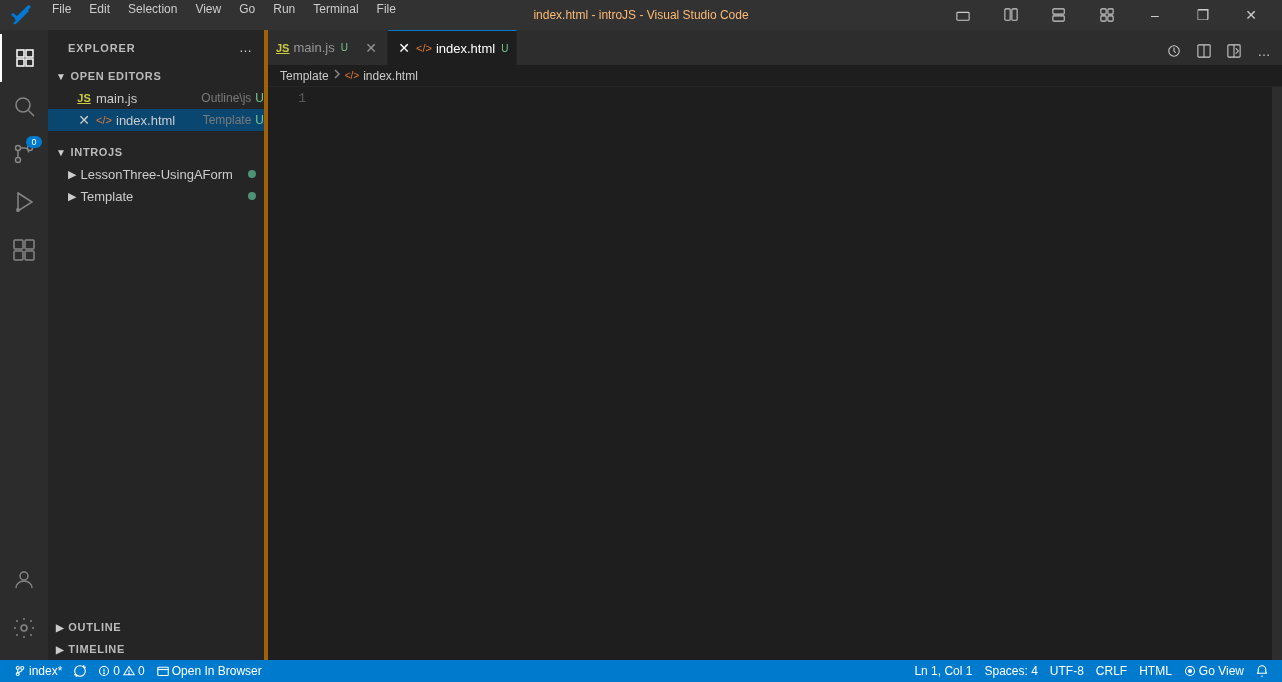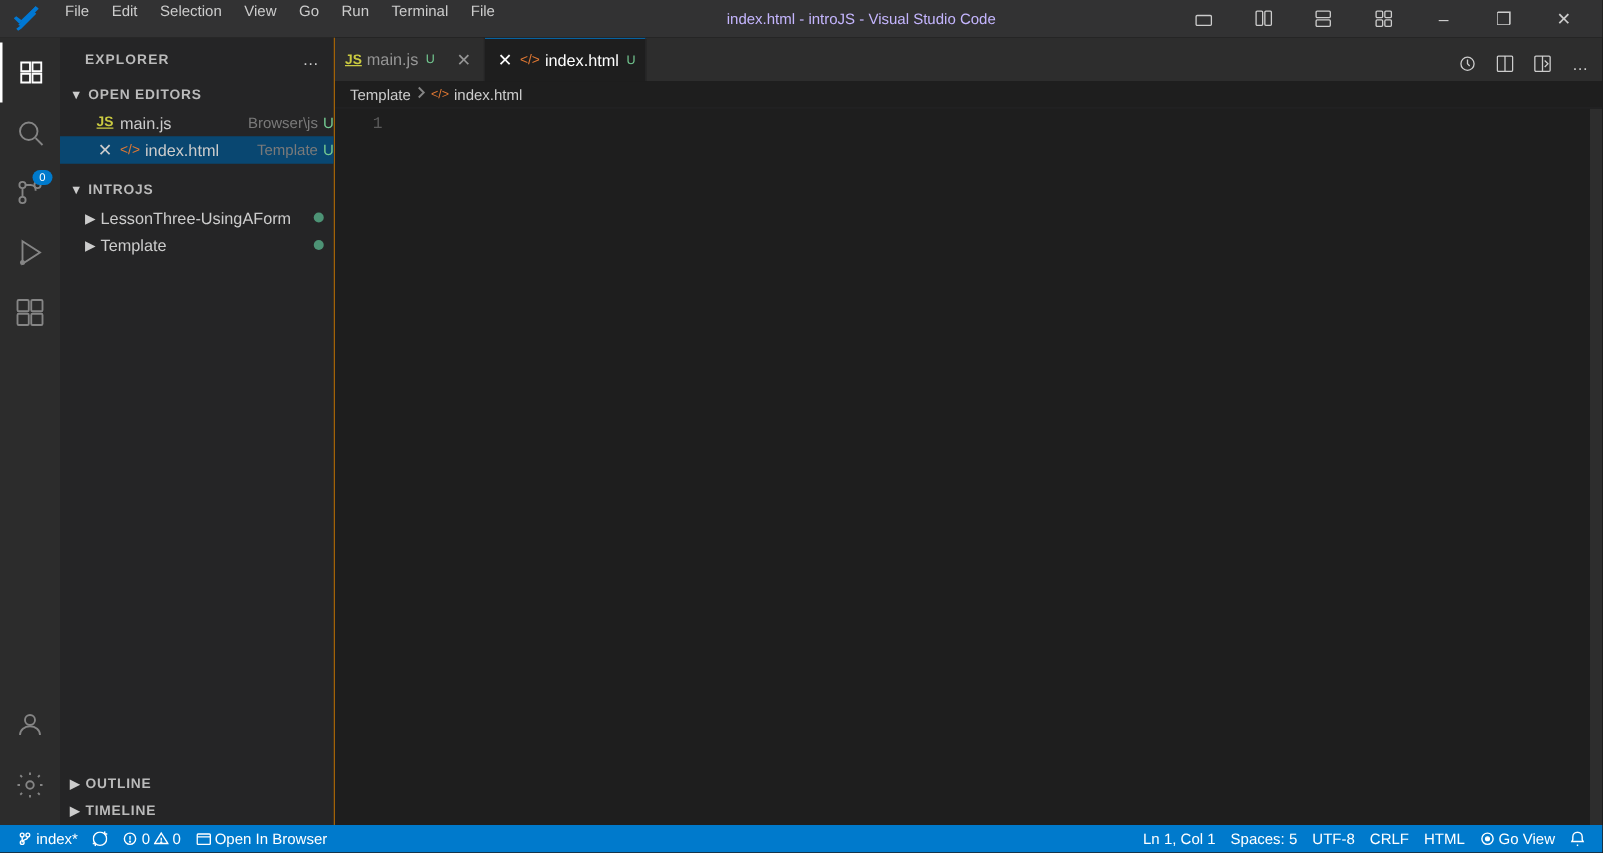--- a/index.html
+++ b/index.html
@@ -39,22 +39,21 @@
       cursor: pointer;
       border-radius: 3px;
       color: #cccccc;
       font-size: 12px;
     }
     .title-center {
       position: absolute;
       left: 50%;
       transform: translateX(-50%);
       font-size: 12px;
-      color: #c4b5fd;
-      margin-left: 48px;
+      color: #fdba74;
     }
     .title-bar-right {
       display: flex;
       gap: 2px;
       align-items: center;
     }
     .title-btn {
       width: 46px;
       height: 30px;
       display: flex;
@@ -115,21 +114,21 @@
       text-align: center;
     }
 
     
     .sidebar {
       width: 220px;
       background: #252526;
       display: flex;
       flex-direction: column;
       flex-shrink: 0;
-      border-right: 1px solid #a16207;
+      border-right: 4px solid #a16207;
       overflow: hidden;
     }
     .sidebar-header {
       display: flex;
       align-items: center;
       justify-content: space-between;
       padding: 8px 12px 8px 20px;
       height: 35px;
       flex-shrink: 0;
     }
@@ -492,21 +491,21 @@
     </div>
 
     <div class="section-header">
       <span class="chevron">▼</span>
       <span>Open Editors</span>
     </div>
 
     <div class="sidebar-file">
       <div class="file-icon js-icon">JS</div>
       <span class="file-name">main.js</span>
-      <span class="file-path">Browser\js</span>
+      <span class="file-path">Outline\js</span>
       <span class="file-badge">U</span>
     </div>
 
     <div class="sidebar-file active">
       <div class="close-btn">✕</div>
       <div class="file-icon html-icon">&lt;/&gt;</div>
       <span class="file-name">index.html</span>
       <span class="file-path">Template</span>
       <span class="file-badge">U</span>
     </div>
@@ -646,21 +645,21 @@
       <rect x="1" y="3" width="14" height="11" rx="1"></rect>
         <line x1="1" y1="6" x2="15" y2="6"></line>
     </svg>
     <span>Open In Browser</span>
   </div>
   <div class="status-right">
     <div class="status-item">
       <span>Ln 1, Col 1</span>
     </div>
     <div class="status-item">
-      <span>Spaces: 5</span>
+      <span>Spaces: 4</span>
     </div>
     <div class="status-item">
       <span>UTF-8</span>
     </div>
     <div class="status-item">
       <span>CRLF</span>
     </div>
     <div class="status-item">
       <span>HTML</span>
     </div>

